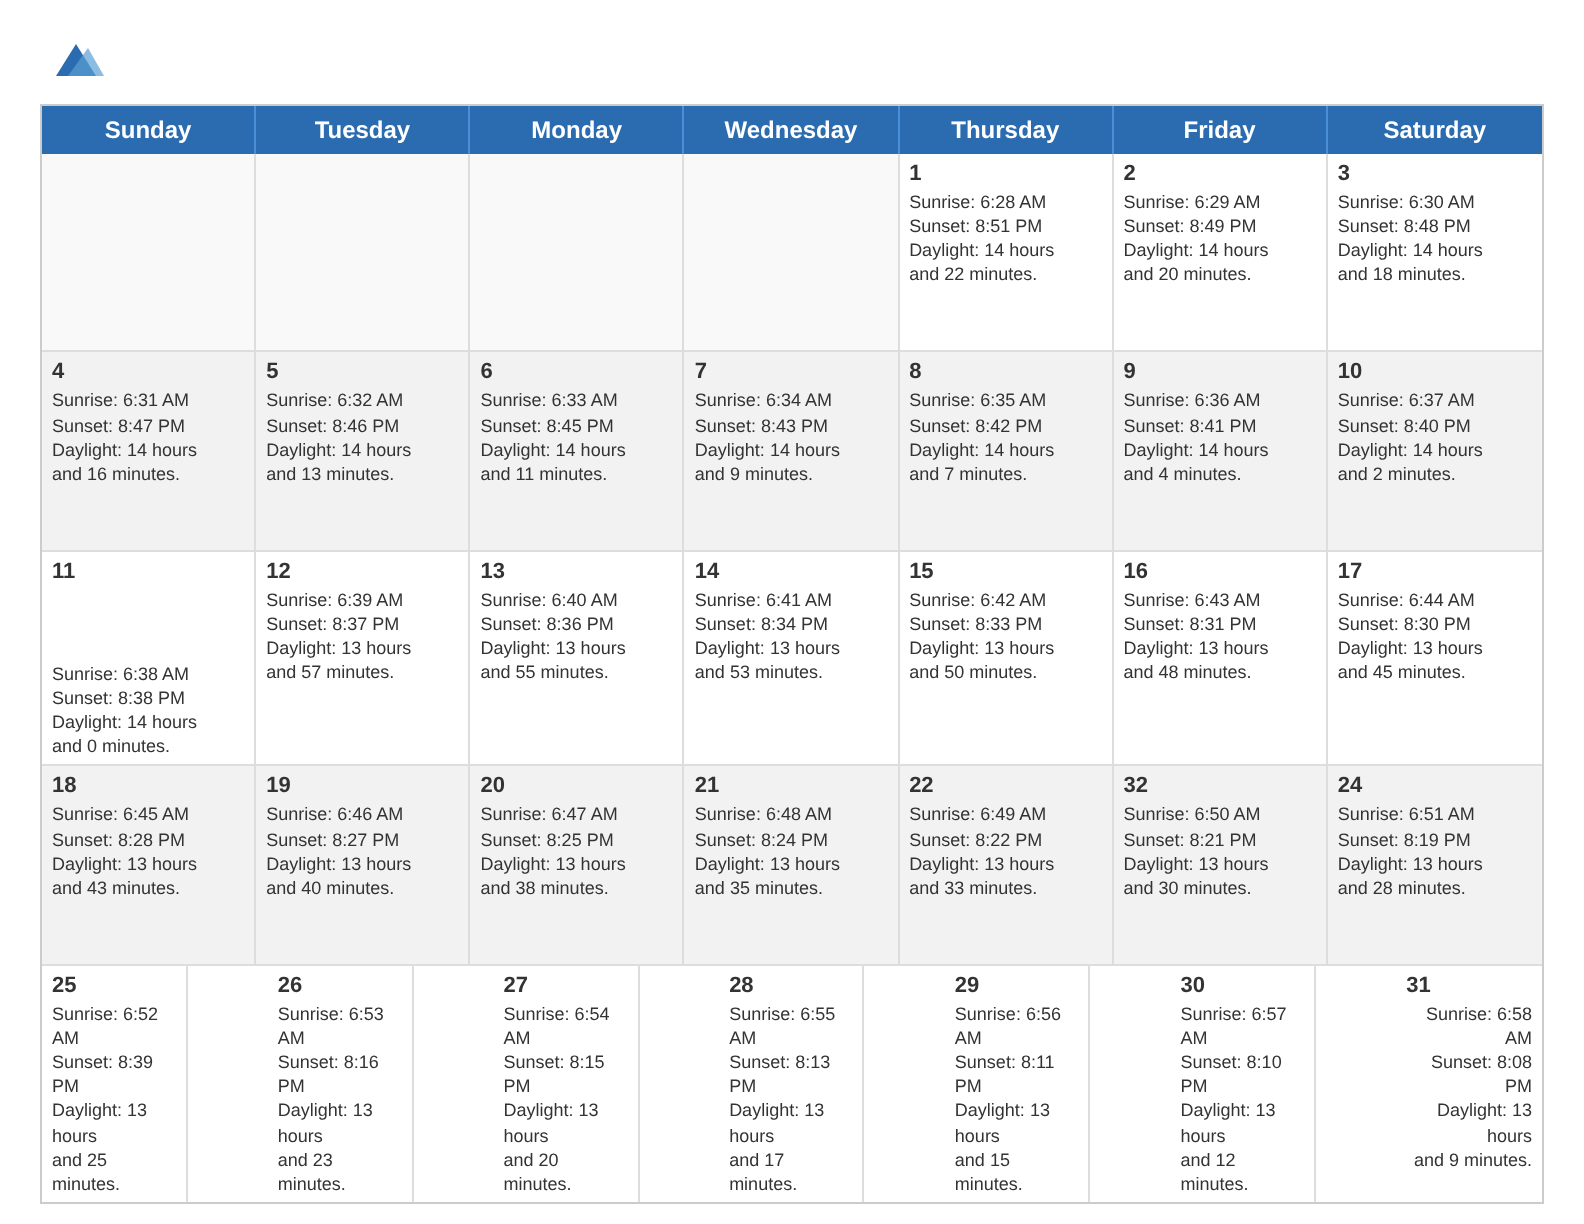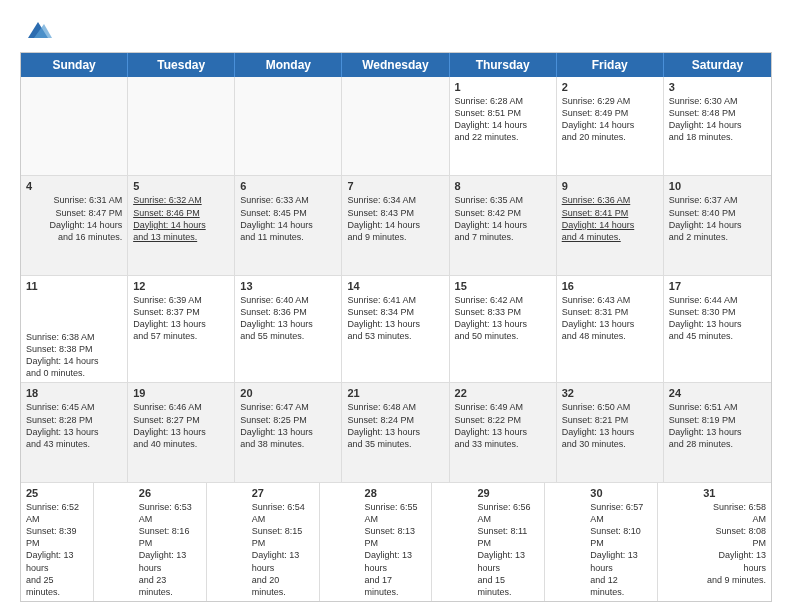--- a/index.html
+++ b/index.html
@@ -165,28 +165,28 @@
             <div class="day-num">3</div>
             <div class="cell-text" style="white-space: pre-line;">Sunrise: 6:30 AM
 Sunset: 8:48 PM
 Daylight: 14 hours
 and 18 minutes.</div>
           </div>
         </div>
         <div class="cal-row">
           <div class="cal-cell shaded">
             <div class="day-num">4</div>
-            <div class="cell-text" style="white-space: pre-line; text-align: right;">Sunrise: 6:31 AM
+            <div class="cell-text" style="white-space: pre-line;">Sunrise: 6:31 AM
 Sunset: 8:47 PM
 Daylight: 14 hours
 and 16 minutes.</div>
           </div>
           <div class="cal-cell shaded">
             <div class="day-num">5</div>
-            <div class="cell-text" style="white-space: pre-line; text-decoration: underline;">Sunrise: 6:32 AM
+            <div class="cell-text" style="white-space: pre-line;">Sunrise: 6:32 AM
 Sunset: 8:46 PM
 Daylight: 14 hours
 and 13 minutes.</div>
           </div>
           <div class="cal-cell shaded">
             <div class="day-num">6</div>
             <div class="cell-text" style="white-space: pre-line;">Sunrise: 6:33 AM
 Sunset: 8:45 PM
 Daylight: 14 hours
 and 11 minutes.</div>
@@ -200,21 +200,21 @@
           </div>
           <div class="cal-cell shaded">
             <div class="day-num">8</div>
             <div class="cell-text" style="white-space: pre-line;">Sunrise: 6:35 AM
 Sunset: 8:42 PM
 Daylight: 14 hours
 and 7 minutes.</div>
           </div>
           <div class="cal-cell shaded">
             <div class="day-num">9</div>
-            <div class="cell-text" style="white-space: pre-line; text-decoration: underline;">Sunrise: 6:36 AM
+            <div class="cell-text" style="white-space: pre-line;">Sunrise: 6:36 AM
 Sunset: 8:41 PM
 Daylight: 14 hours
 and 4 minutes.</div>
           </div>
           <div class="cal-cell shaded">
             <div class="day-num">10</div>
             <div class="cell-text" style="white-space: pre-line;">Sunrise: 6:37 AM
 Sunset: 8:40 PM
 Daylight: 14 hours
 and 2 minutes.</div>

